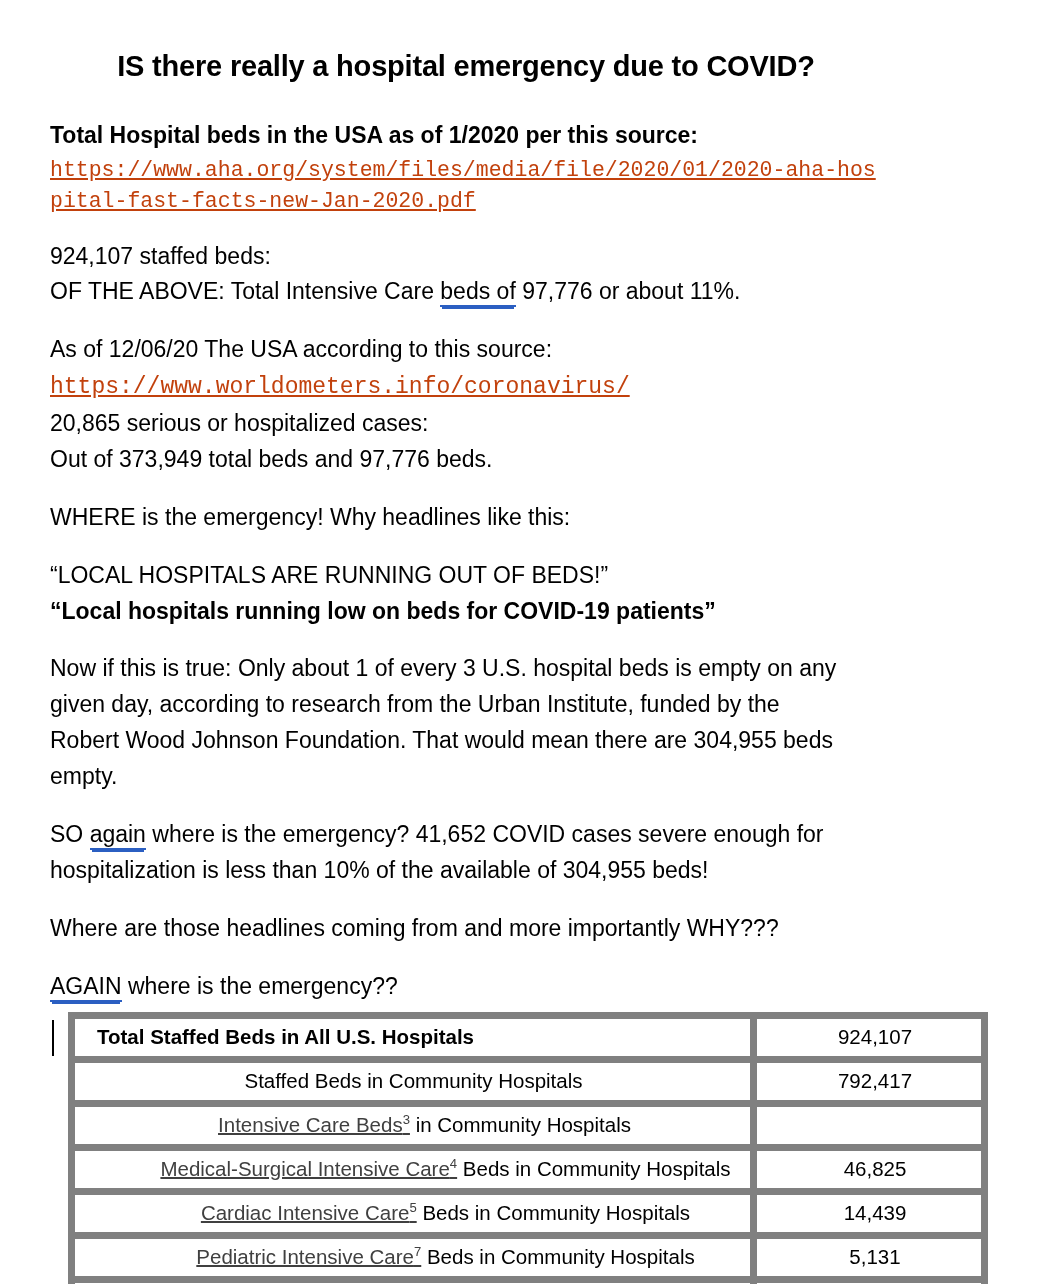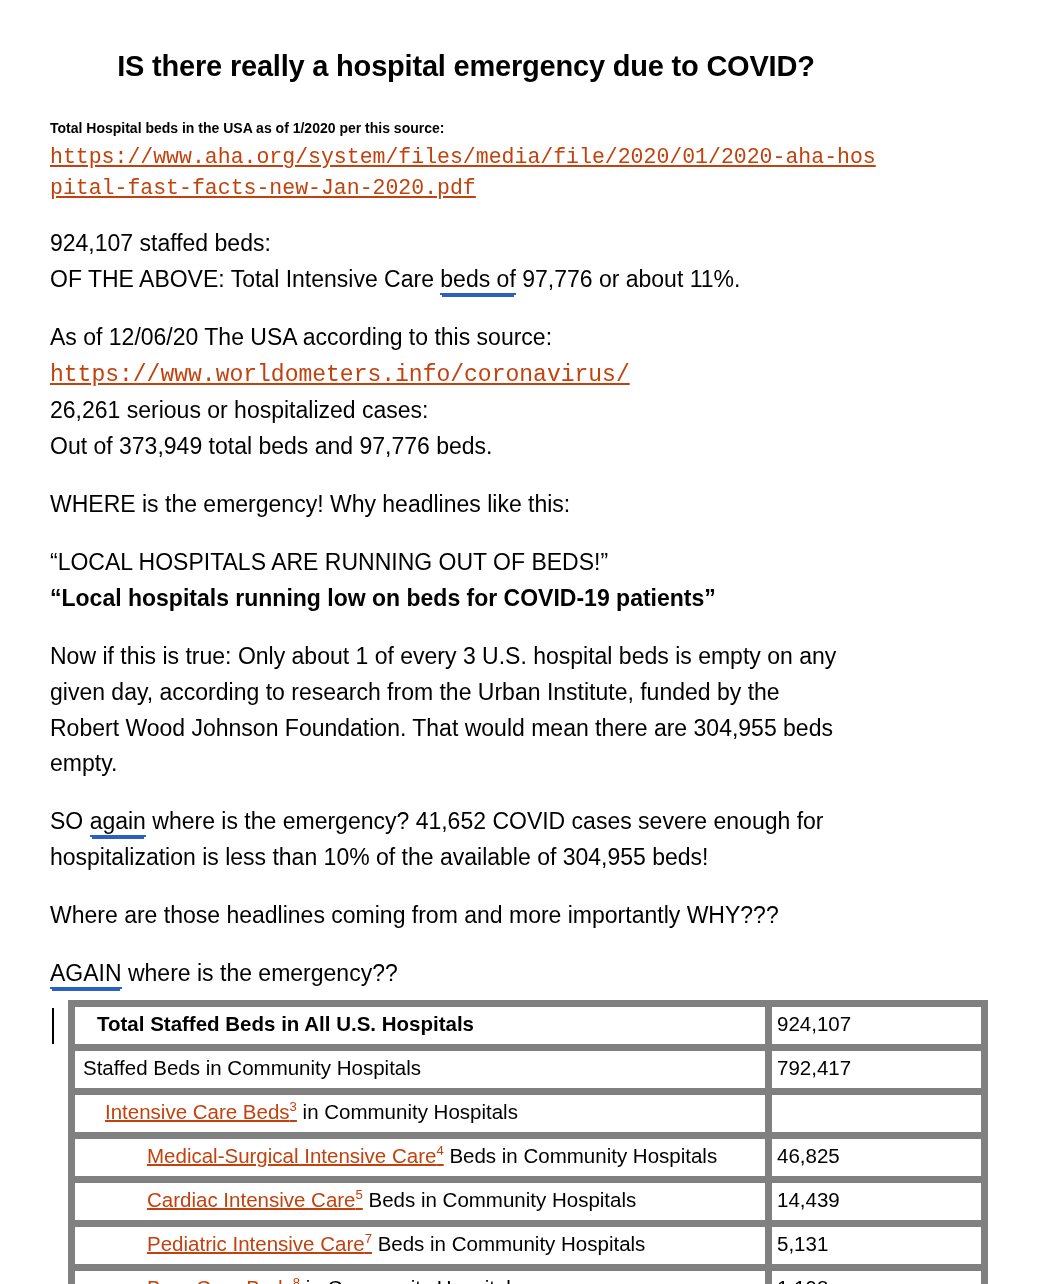--- a/index.html
+++ b/index.html
@@ -34,21 +34,21 @@
   }
 
   
   .body-block {
     padding: 0 48px 0 50px;
     font-size: 23px;
     line-height: 1.56;
   }
   .intro-head {
     font-weight: bold;
-    font-size: 14px;
+    font-size: 23px;
     margin-top: 36px;
     line-height: 1.4;
   }
   .link-line {
     font-size: 21.5px;
     line-height: 1.42;
     margin-top: 2px;
     word-break: break-all;
   }
   a.doc-link, .doc-link {
@@ -110,37 +110,38 @@
     height: 31px;
     vertical-align: middle;
     font-size: 20.5px;
   }
   table.beds tr:last-child td {
     border-bottom: 7px solid #808080;
   }
   table.beds td.label {
     border-left: 7px solid #808080;
     padding: 2px 6px 4px 6px;
+    text-align: center;
   }
   table.beds td.value {
     width: 196px;
-    text-align: left;
-    padding: 2px 8px 4px 5px;
+    text-align: center;
+    padding: 2px 8px 4px 20px;
   }
   .row-label {
     display: inline-block;
     white-space: nowrap;
   }
   tr.level-0 td.label { text-align: left; padding-left: 22px; }
   tr.level-0 .row-label { font-weight: bold; }
   tr.level-1 td.label .row-label { margin-left: 2px; }
   tr.level-2 td.label .row-label { margin-left: 24px; }
   tr.level-3 td.label .row-label { margin-left: 66px; }
   a.tbl-link, .tbl-link {
-    color: #c2410c;
+    color: #404040;
     text-decoration: underline;
     text-underline-offset: 1px;
   }
   sup.fn {
     font-size: 0.64em;
     vertical-align: super;
     line-height: 0;
   }
 </style>
 </head>
@@ -159,21 +160,21 @@
     </div>
 
     <div class="para">
       <div class="line">924,107 staffed beds:</div>
       <div class="line"><span>OF THE ABOVE:  Total Intensive Care </span><span class="dbl-ul">beds  of</span><span> 97,776 or about 11%.</span></div>
     </div>
 
     <div class="para">
       <div class="line">As of 12/06/20 The USA according to this source:</div>
       <div class="line"><a class="doc-link" href="#">https://www.worldometers.info/coronavirus/</a></div>
-      <div class="line">26,261 serious or hospitalized cases:</div>
+      <div class="line">20,865 serious or hospitalized cases:</div>
       <div class="line">Out of 373,949 total beds and 97,776 beds.</div>
     </div>
 
     <div class="para">
       <div class="line">WHERE is the emergency!  Why headlines like this:</div>
     </div>
 
     <div class="para">
       <div class="line">“LOCAL HOSPITALS ARE RUNNING OUT OF BEDS!”</div>
       <div class="line bold">“Local hospitals running low on beds for COVID-19 patients”</div>

